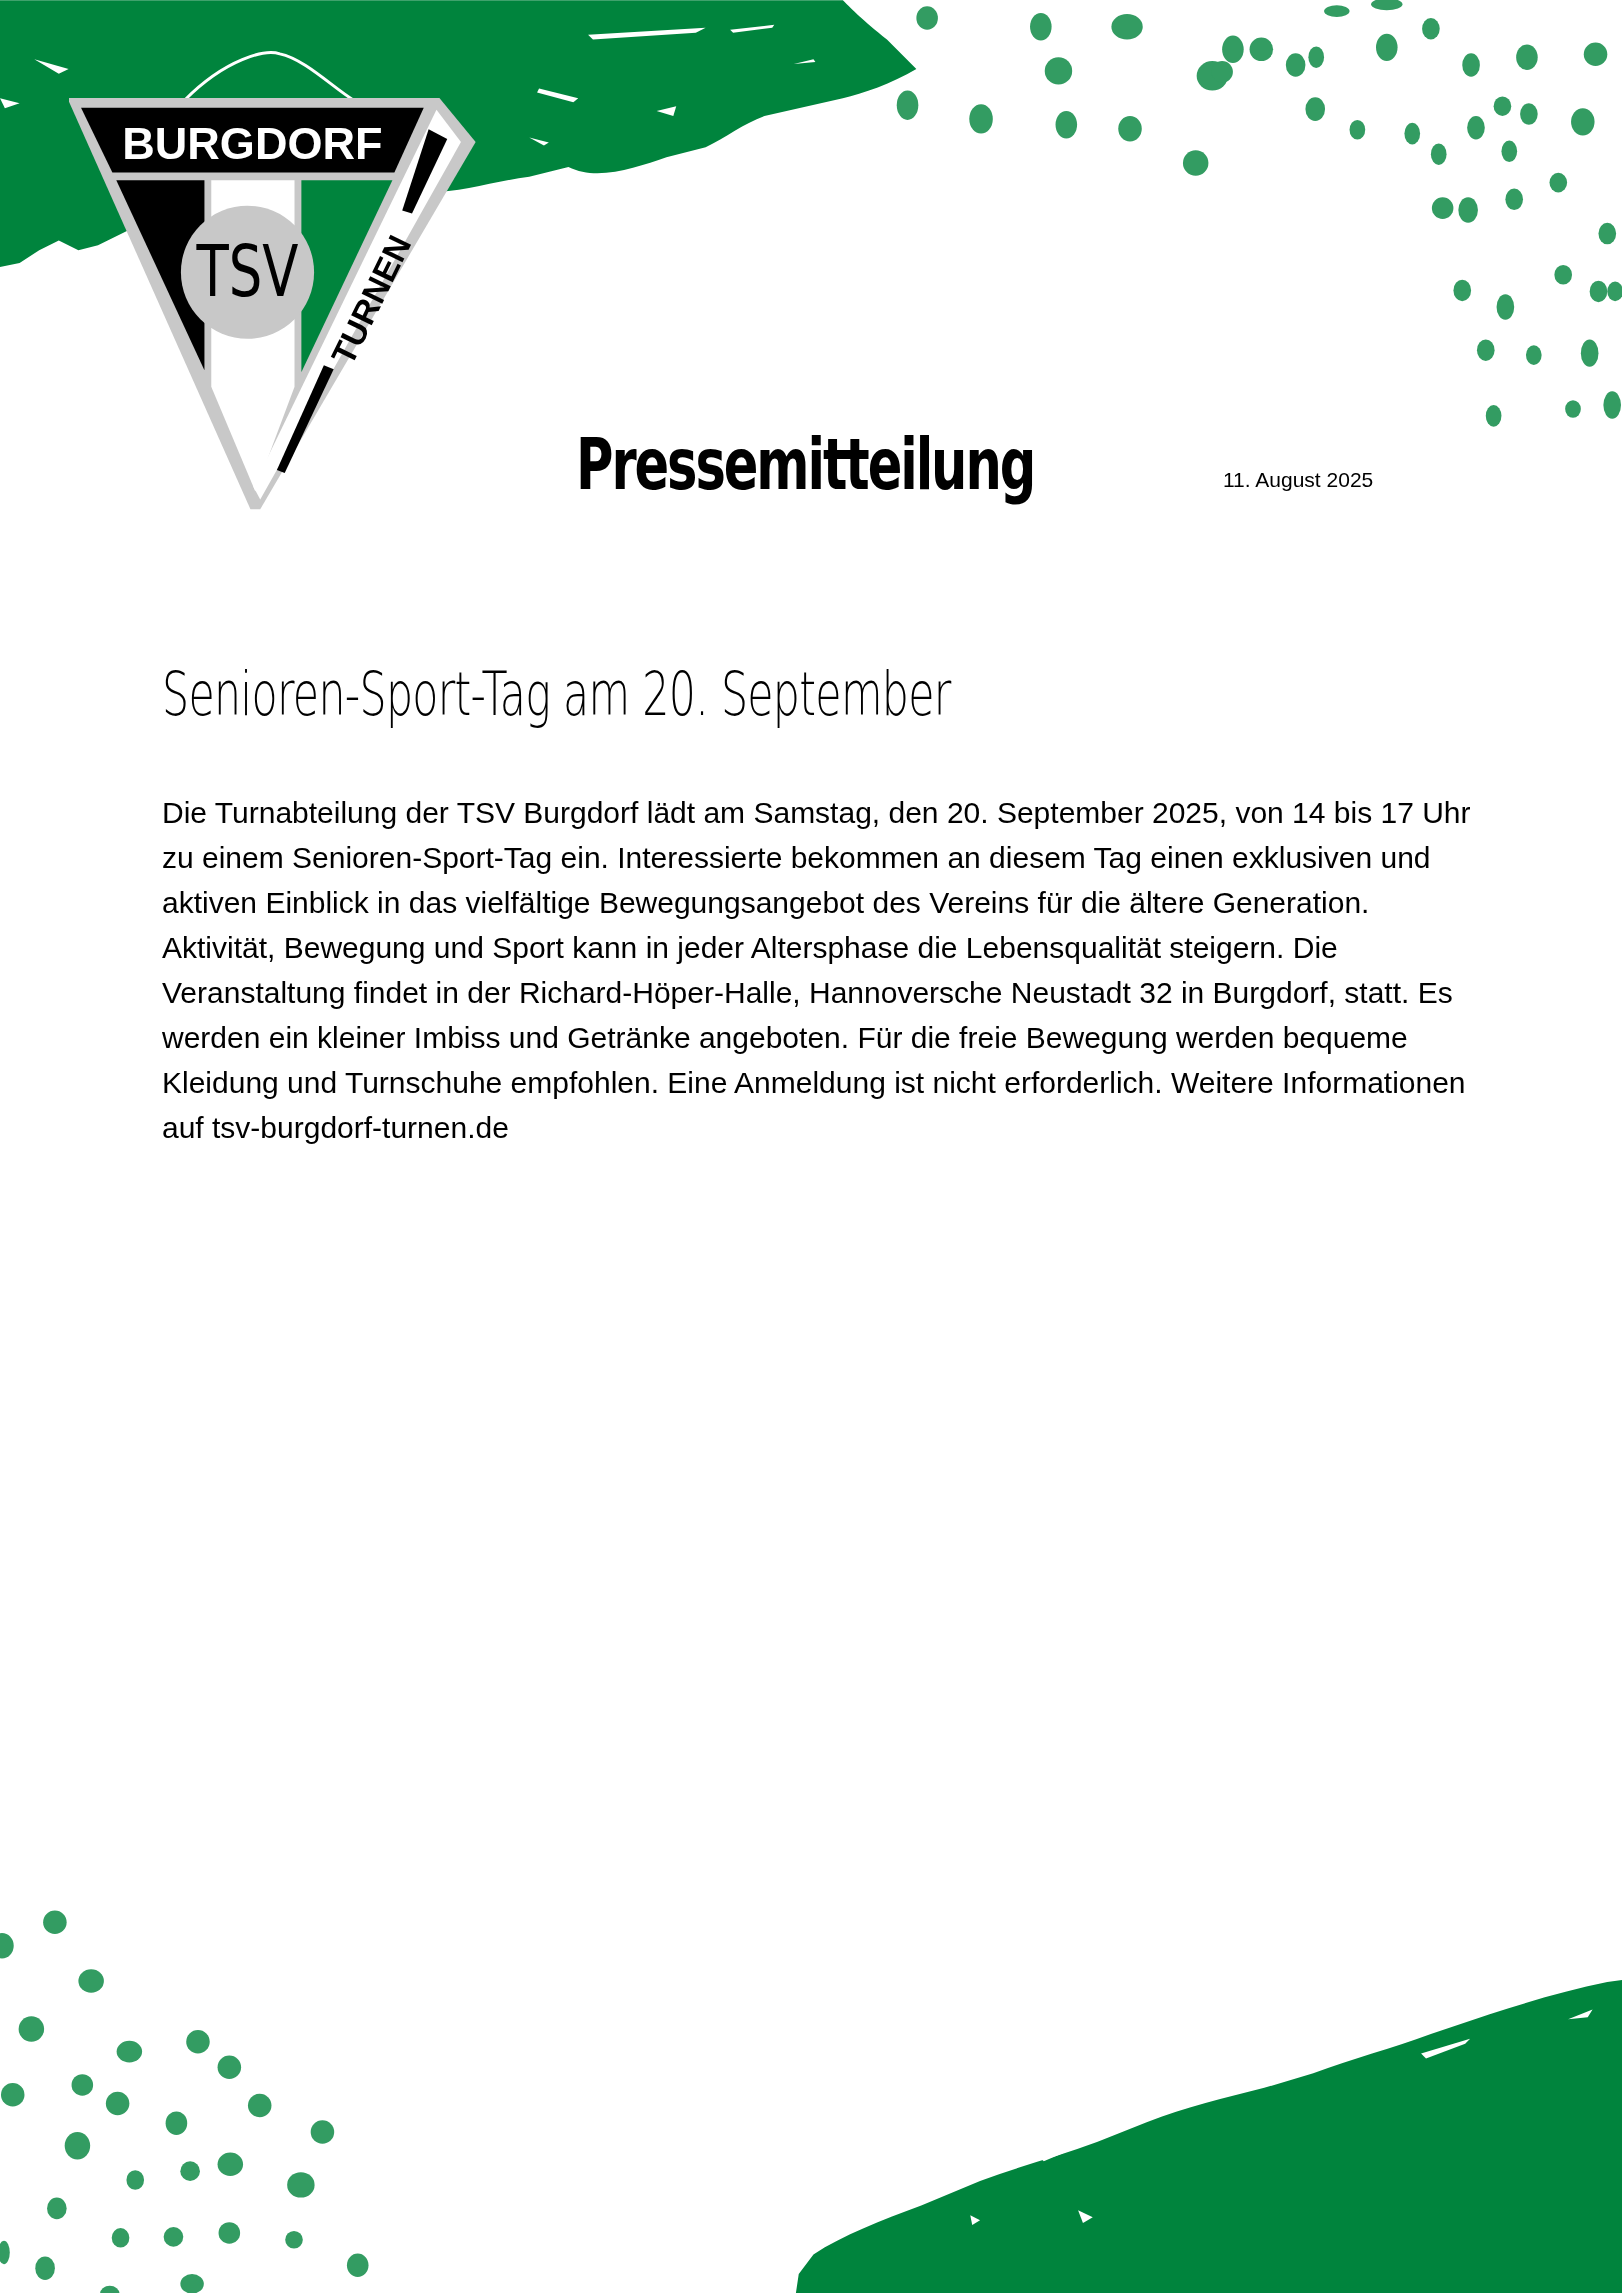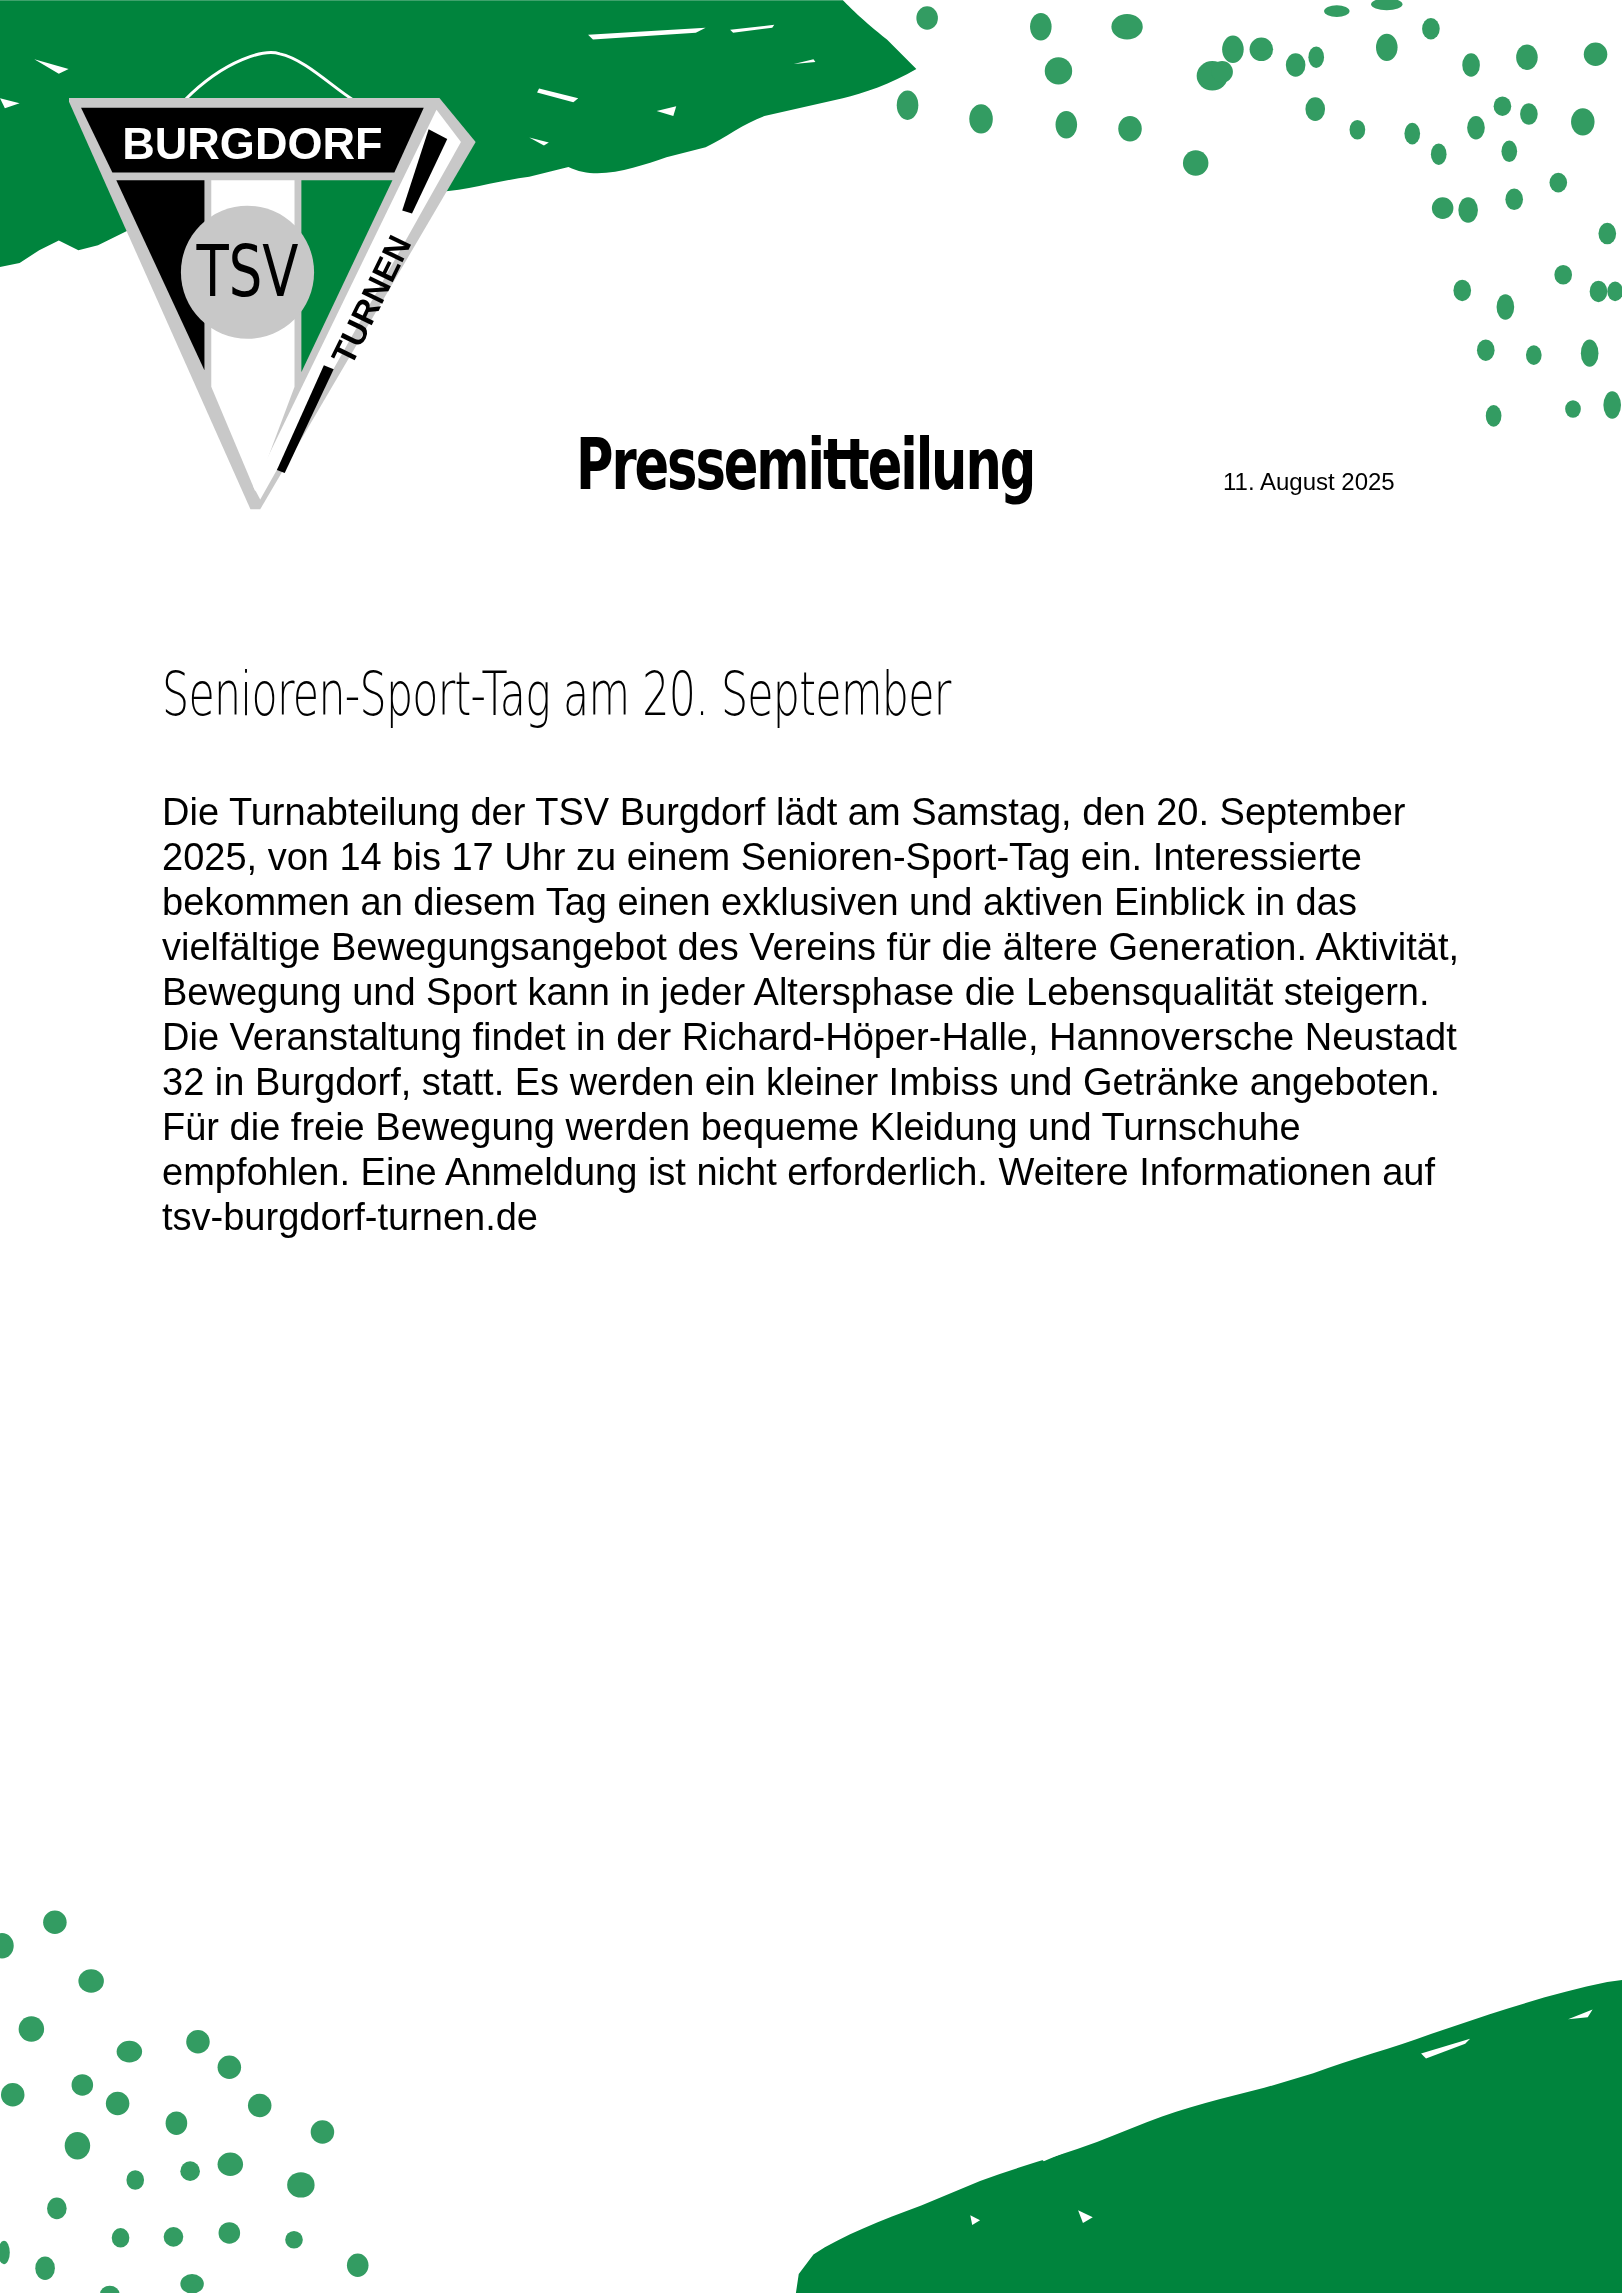--- a/index.html
+++ b/index.html
@@ -7,31 +7,31 @@
          font-family: "Liberation Sans", sans-serif; color: #000; }
   .deco { position: absolute; left: 0; top: 0; width: 1622px; height: 2294px; pointer-events: none; }
   .logo { position: absolute; left: 69px; top: 49px; width: 451px; height: 470px; }
   .press-title {
     position: absolute; left: 576px; top: 429px;
     font-family: "DejaVu Sans", sans-serif; font-size: 71px; font-weight: bold;
     letter-spacing: -2.9px; transform: scaleX(0.72); transform-origin: left top;
     white-space: nowrap; line-height: 1;
   }
   .press-date {
-    position: absolute; left: 1223px; top: 468px; font-size: 24px; white-space: nowrap;
+    position: absolute; left: 1223px; top: 468px; font-size: 21px; white-space: nowrap;
   }
   .headline {
     position: absolute; left: 162px; top: 663px;
     font-family: "DejaVu Sans", sans-serif; font-size: 61px; font-weight: 200;
     letter-spacing: -1px; transform: scaleX(0.7); transform-origin: left top;
     white-space: nowrap; line-height: 1; -webkit-text-stroke: 0px;
   }
   .body-text {
     position: absolute; left: 162px; top: 790px; width: 1313px;
-    font-size: 38px; line-height: 45px;
+    font-size: 30px; line-height: 45px;
   }
   .body-text p { margin: 0; }
 </style>
 </head>
 <body>
 
 <svg class="deco" viewBox="0 0 1655 2340" xmlns="http://www.w3.org/2000/svg">
 
   <path fill="#00843D" d="M0,0 L860,0 C870,10 880,20 905,40 L935,70 C910,85 880,95 860,100 L780,118 C760,125 740,140 720,150 L680,160 C650,170 610,185 580,170 L540,180 C500,185 460,200 420,195 L380,190 L360,200 L330,210 L300,190 L240,200 L200,205 L160,225 L130,235 L100,250 L80,255 L60,245 L40,255 L20,268 L0,272 Z"></path>
 

